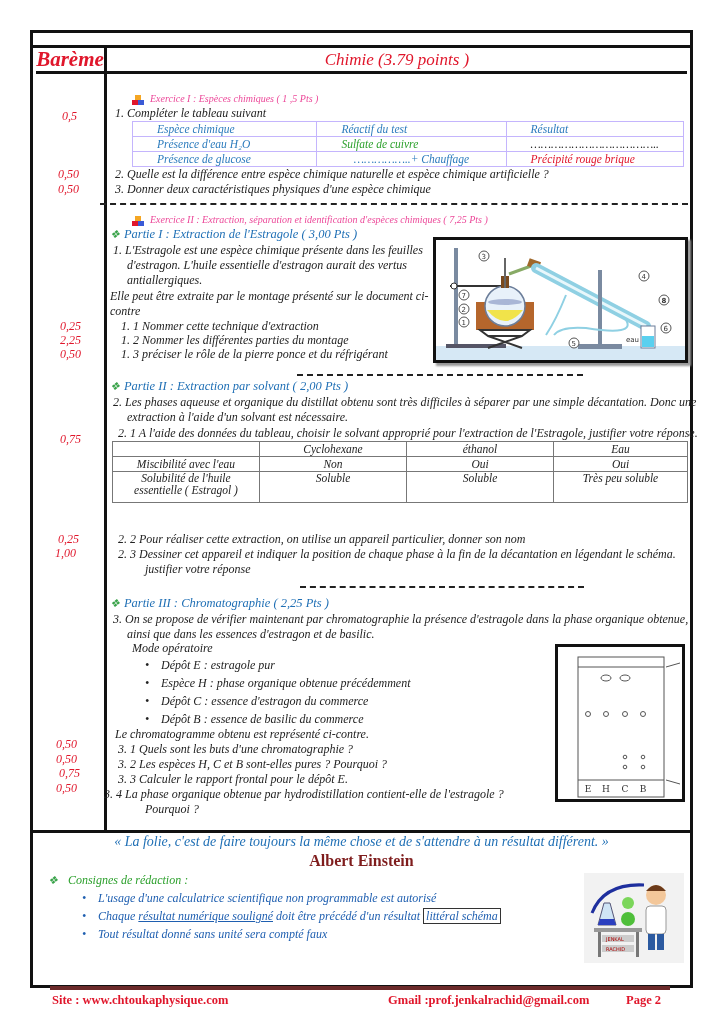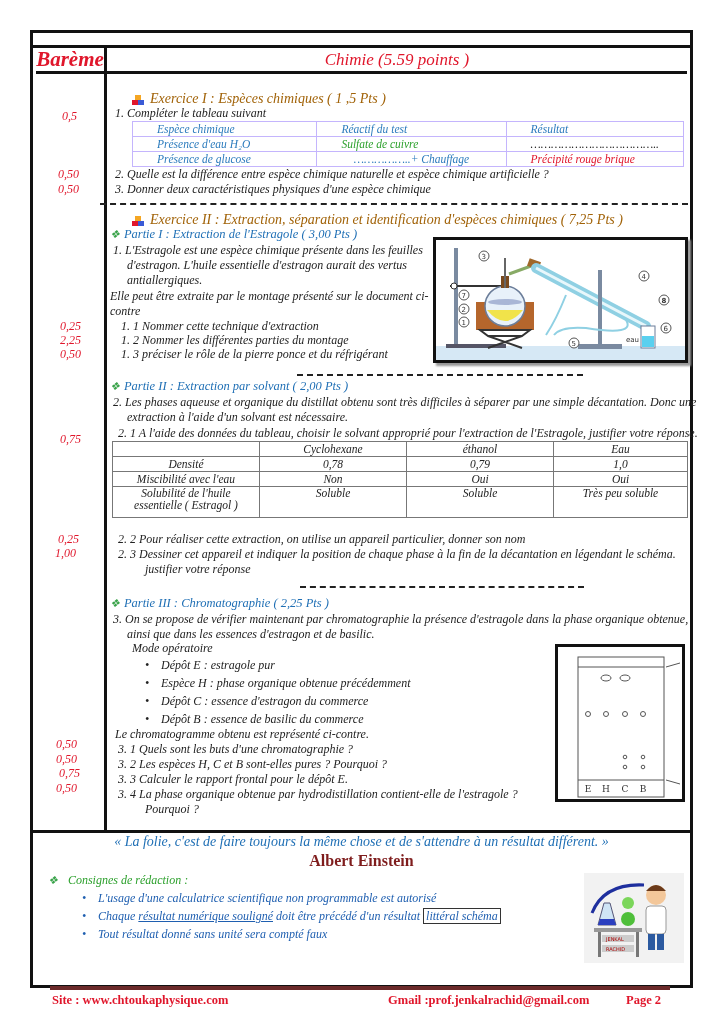--- a/index.html
+++ b/index.html
@@ -12,21 +12,21 @@
   .hdr-bareme { position:absolute; left:3px; top:15px; width:68px; height:23px;
          border-right:3px solid #111; border-bottom:3px solid #111; display:flex; align-items:center; justify-content:center;
          color:#e0162b; font-size:21px; font-weight:bold; }
   .hdr-title { position:absolute; left:74px; top:15px; right:3px; height:23px;
          border-bottom:3px solid #111; display:flex; align-items:center; justify-content:center;
          color:#e0162b; font-size:17px; }
   .col-divider { position:absolute; left:71px; top:41px; width:3px; height:756px; background:#111; }
   .mid-divider { position:absolute; left:0; right:0; top:797px; height:3px; background:#111; }
   .bareme { position:absolute; color:#e0162b; font-size:12px; }
   .content { position:absolute; font-size:12px; line-height:15px; }
-  .ex-title { color:#a16207; font-size:14px; }
+  .ex-title { color:#ec4899; font-size:10px; }
   .part-title { color:#1f6fb5; font-size:12.5px; }
   .blue { color:#2b7bbd; }
   .green { color:#2ca02c; }
   .red { color:#e0162b; }
   .dash-sep { position:absolute; height:0; border-top:2px dashed #222; }
   table.t1 { border-collapse:collapse; font-size:11.5px; }
   table.t1 td { border:1px solid #c4b5fd; padding:0 24px; height:14px; }
   table.t2 { border-collapse:collapse; font-size:11.5px; }
   table.t2 td { border:1px solid #777; padding:0 4px; text-align:center; height:14px; }
   .figure { position:absolute; border:3px solid #111; background:#fff; box-shadow:3px 3px 2px #999; }
@@ -39,21 +39,21 @@
   .author { position:absolute; left:30px; width:663px; text-align:center; color:#7f1d1d; font-size:16px; font-weight:bold; font-family:"Liberation Serif", serif; }
   .footer-bar { position:absolute; left:50px; top:986px; width:620px; height:4px; background:#6b2a2a; }
   .footer { position:absolute; top:993px; color:#e0162b; font-size:12.5px; font-weight:bold; font-family:"Liberation Serif", serif; }
 </style>
 </head>
 <body>
 
 <div class="page-frame">
   <div class="top-strip"></div>
   <div class="hdr-bareme it">Barème</div>
-  <div class="hdr-title it">Chimie (5.59 points )</div>
+  <div class="hdr-title it">Chimie (3.79 points )</div>
   <div class="col-divider"></div>
   <div class="mid-divider"></div>
 </div>
 
 <div class="bareme it" style="left:62px;top:109px;">0,5</div>
 <div class="bareme it" style="left:58px;top:167px;">0,50</div>
 <div class="bareme it" style="left:58px;top:182px;">0,50</div>
 <div class="bareme it" style="left:60px;top:319px;">0,25</div>
 <div class="bareme it" style="left:60px;top:333px;">2,25</div>
 <div class="bareme it" style="left:60px;top:347px;">0,50</div>
@@ -165,26 +165,20 @@
 
 <table class="t2 it" style="position:absolute;left:112px;top:441px;width:576px;">
   <tbody>
       <tr>
     <td style="width:138px"></td>
     <td style="width:138px">Cyclohexane</td>
     <td style="width:138px">éthanol</td>
     <td>Eau</td>
   </tr>
   <tr>
-    <td>Densité</td>
-    <td>0,78</td>
-    <td>0,79</td>
-    <td>1,0</td>
-  </tr>
-  <tr>
     <td>Miscibilité avec l'eau</td>
     <td>Non</td>
     <td>Oui</td>
     <td>Oui</td>
   </tr>
   <tr style="vertical-align:top;">
     <td style="height:30px">Solubilité de l'huile essentielle ( Estragol )</td>
     <td>Soluble</td>
     <td>Soluble</td>
     <td>Très peu soluble</td>
@@ -206,21 +200,21 @@
 
 <div class="content it" style="left:133px;top:658px;"><span class="bullet">•</span><span>Dépôt E : estragole pur</span></div>
 <div class="content it" style="left:133px;top:676px;"><span class="bullet">•</span><span>Espèce H : phase organique obtenue précédemment</span></div>
 <div class="content it" style="left:133px;top:694px;"><span class="bullet">•</span><span>Dépôt C : essence d'estragon du commerce</span></div>
 <div class="content it" style="left:133px;top:712px;"><span class="bullet">•</span><span>Dépôt B : essence de basilic du commerce</span></div>
 
 <div class="content it" style="left:115px;top:727px;">Le chromatogramme obtenu est représenté ci-contre.</div>
 <div class="content it" style="left:118px;top:742px;">3. 1   Quels sont les buts d'une chromatographie ?</div>
 <div class="content it" style="left:118px;top:757px;">3. 2   Les espèces H, C et B sont-elles pures ? Pourquoi ?</div>
 <div class="content it" style="left:118px;top:772px;">3. 3   Calculer le rapport frontal pour le dépôt E.</div>
-<div class="content it" style="left:118px;top:787px;width:420px;text-align:justify;">3. 4    La phase organique obtenue par hydrodistillation contient-elle de l'estragole ?</div>
+<div class="content it" style="left:104px;top:787px;width:420px;text-align:justify;">3. 4    La phase organique obtenue par hydrodistillation contient-elle de l'estragole ?</div>
 <div class="content it" style="left:145px;top:802px;">Pourquoi ?</div>
 
 <div class="figure" style="left:555px;top:644px;width:124px;height:152px;box-shadow:none;">
   <svg width="124" height="152" viewBox="0 0 124 152">
     <rect x="20" y="10" width="86" height="140" fill="#fff" stroke="#555"></rect>
     <line x1="20" y1="20" x2="106" y2="20" stroke="#555"></line>
     <line x1="20" y1="133" x2="106" y2="133" stroke="#555"></line>
     <line x1="108" y1="20" x2="122" y2="16" stroke="#555"></line>
     <line x1="108" y1="133" x2="122" y2="137" stroke="#555"></line>
     <ellipse cx="48" cy="31" rx="5" ry="3" fill="none" stroke="#555"></ellipse>

